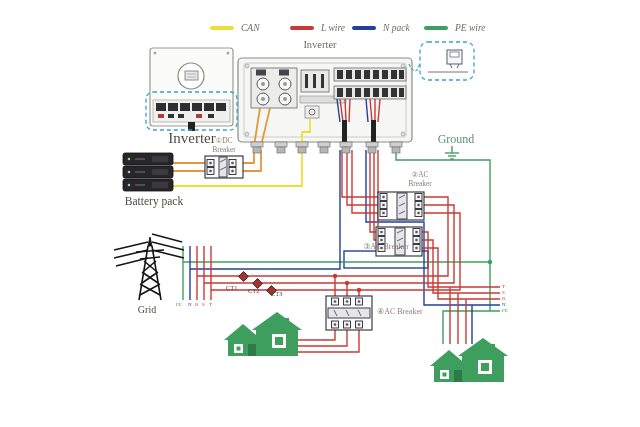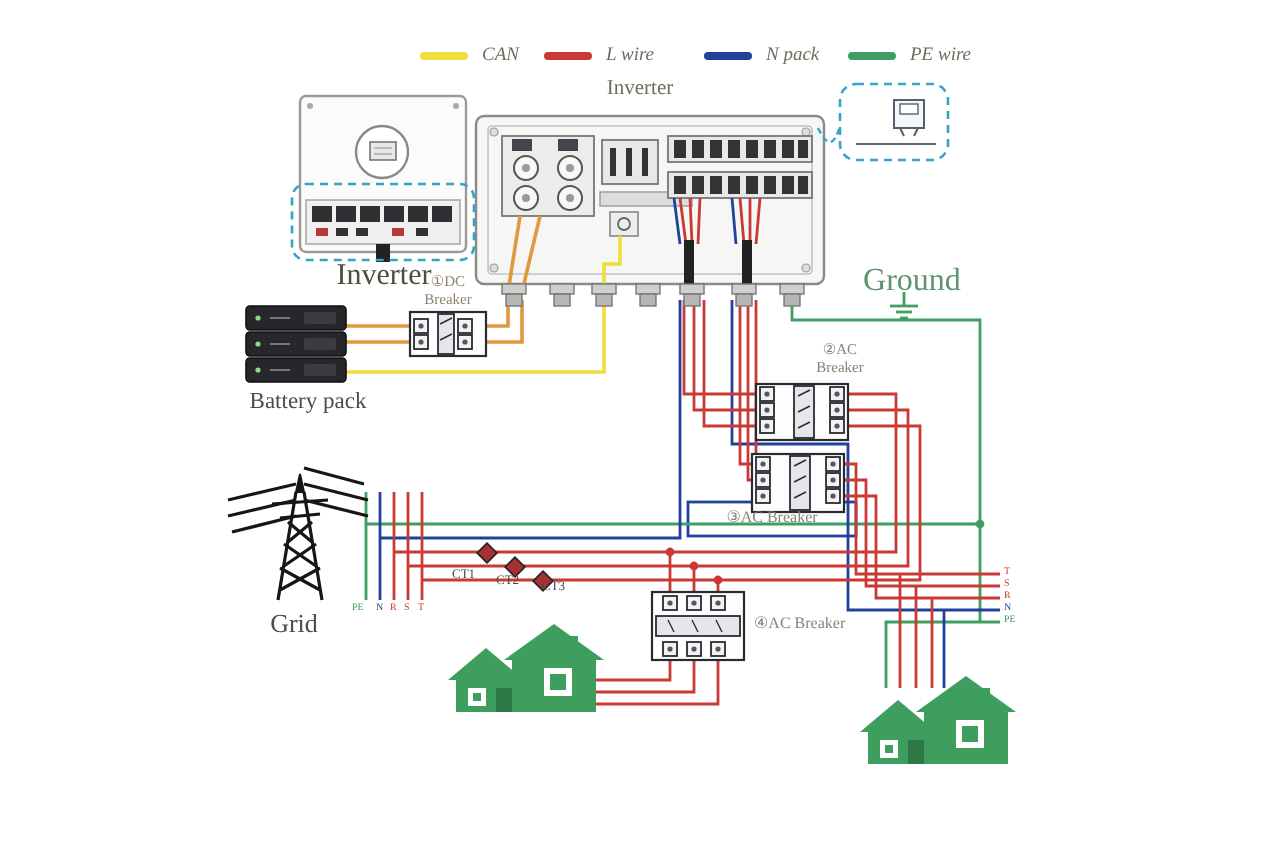--- a/index.html
+++ b/index.html
@@ -371,21 +371,21 @@
   </defs>
   <use href="#houses" x="224" y="312"></use>
   <use href="#houses" x="430" y="338"></use>
 
 </svg>
 
 <div class="legend-item" style="left:210px">
   <span class="sw sw-can"></span>
   <span class="lt">CAN</span>
 </div>
-<div class="legend-item" style="left:272px">
+<div class="legend-item" style="left:290px">
   <span class="sw sw-l"></span>
   <span class="lt">L wire</span>
 </div>
 <div class="legend-item" style="left:352px">
   <span class="sw sw-n"></span>
   <span class="lt">N pack</span>
 </div>
 <div class="legend-item" style="left:424px">
   <span class="sw sw-pe"></span>
   <span class="lt">PE wire</span>
@@ -395,32 +395,32 @@
 
 <div class="lab" style="left:148px;top:130px;width:88px;font-size:15px">Inverter</div>
 
 <div class="lab" style="left:110px;top:195px;width:88px;font-size:11.5px">Battery pack</div>
 
 <div class="blab" style="left:200px;top:137px;width:48px">
   <span style="display:block">①DC</span>
   <span style="display:block">Breaker</span>
 </div>
 
-<div class="lab" style="left:428px;top:132px;width:56px;font-size:16px;color:var(--ground-label,#5f9370)">Ground</div>
+<div class="lab" style="left:428px;top:132px;width:56px;font-size:12px;color:var(--ground-label,#5f9370)">Ground</div>
 
 <div class="blab" style="left:396px;top:171px;width:48px">
   <span style="display:block">②AC</span>
   <span style="display:block">Breaker</span>
 </div>
 
-<div class="blab" style="left:346px;top:255px;width:80px;font-size:8px">③AC Breaker</div>
+<div class="blab" style="left:346px;top:243px;width:80px;font-size:8px">③AC Breaker</div>
 
 <div class="blab" style="left:377px;top:308px;width:60px;font-size:8px;text-align:left">④AC Breaker</div>
 
-<div class="lab" style="left:124px;top:304px;width:46px;font-size:13px">Grid</div>
+<div class="lab" style="left:124px;top:304px;width:46px;font-size:10px">Grid</div>
 
 <span class="tinyl c-pe" style="left:176px;top:302px">PE</span>
 <span class="tinyl c-n" style="left:188px;top:302px">N</span>
 <span class="tinyl c-l" style="left:195px;top:302px">R</span>
 <span class="tinyl c-l" style="left:202px;top:302px">S</span>
 <span class="tinyl c-l" style="left:209px;top:302px">T</span>
 
 <span class="tinyl" style="left:226px;top:285px;font-size:6.5px;color:#4a4a44">CT1</span>
 <span class="tinyl" style="left:248px;top:288px;font-size:6.5px;color:#4a4a44">CT2</span>
 <span class="tinyl" style="left:271px;top:291px;font-size:6.5px;color:#4a4a44">CT3</span>

